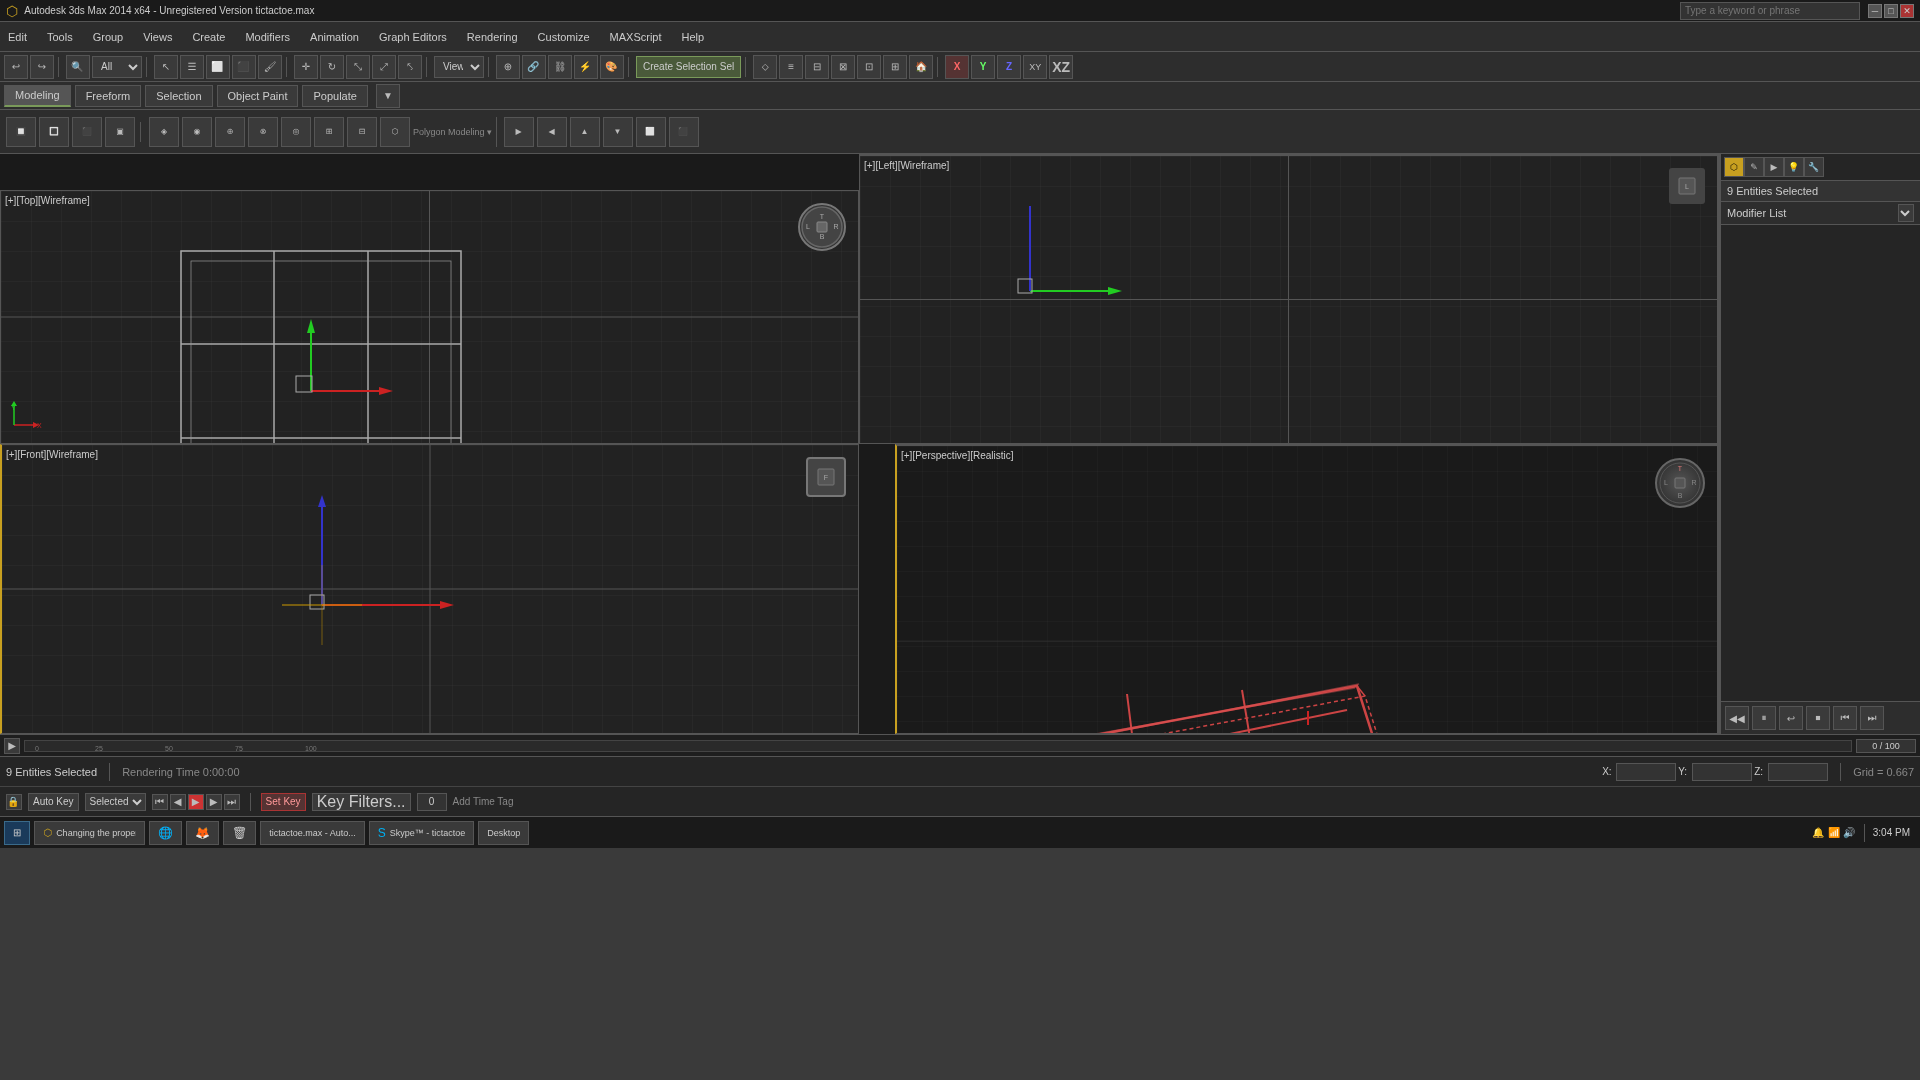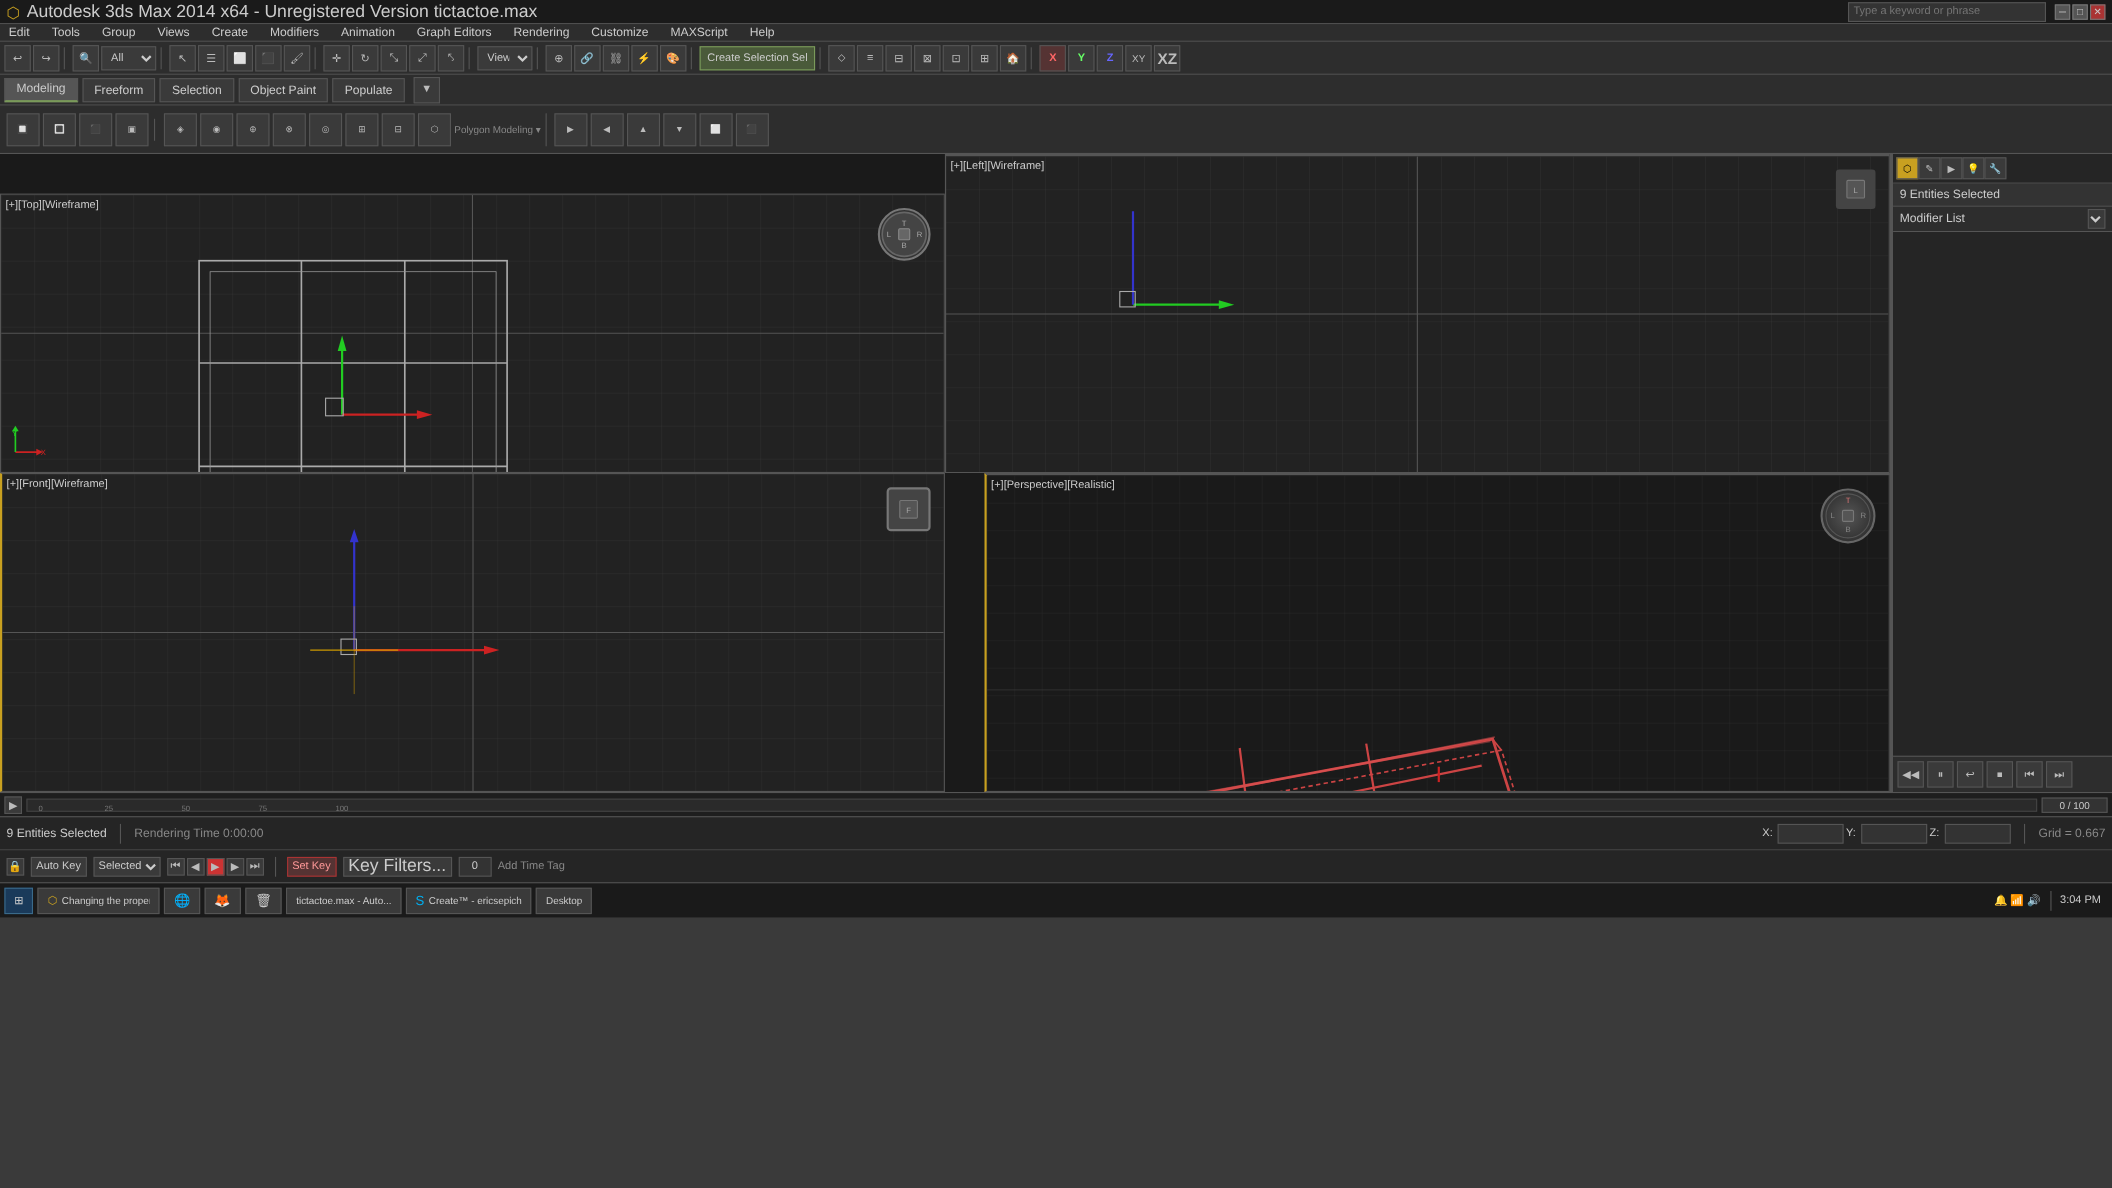--- a/index.html
+++ b/index.html
@@ -22,40 +22,40 @@
       justify-content: space-between;
       padding: 0 6px;
       border-bottom: 1px solid #555;
     }
     #title-bar .title-left {
       display: flex;
       align-items: center;
       gap: 6px;
     }
     #title-bar .title-text {
-      font-size: 16px;
+      font-size: 10px;
       color: #ccc;
     }
     #title-bar .window-controls {
       display: flex;
       gap: 2px;
     }
     #title-bar .win-btn {
       width: 14px; height: 14px;
       background: #555;
       border: 1px solid #777;
       cursor: pointer;
       font-size: 9px;
       display: flex; align-items: center; justify-content: center;
       color: #ccc;
     }
 
     
     #menu-bar {
-      height: 16px;
+      height: 30px;
       background: #2d2d2d;
       display: flex;
       align-items: center;
       padding: 0 4px;
       gap: 12px;
       border-bottom: 1px solid #555;
     }
     .menu-item {
       font-size: 11px;
       color: #ccc;
@@ -776,21 +776,21 @@
     <span style="font-size:12px;">🦊</span>
   </div>
   <div class="taskbar-btn">
     <span style="font-size:12px;">🗑</span>
   </div>
   <div class="taskbar-btn">
     <span style="font-size:9px;">tictactoe.max - Auto...</span>
   </div>
   <div class="taskbar-btn">
     <span style="font-size:12px; color:#00aff0;">S</span>
-    <span style="font-size:9px;">Create™ - ericsepich</span>
+    <span style="font-size:9px;">Skype™ - tictactoe</span>
   </div>
   <div class="taskbar-btn">
     <span style="font-size:9px;">Desktop</span>
   </div>
   <div style="flex:1;"></div>
 
   <div style="display:flex; align-items:center; gap:4px; padding: 0 6px;">
     <span style="font-size:10px; color:#888;">🔔 📶 🔊</span>
     <div class="status-sep"></div>
     <span style="font-size:10px; color:#ccc;">3:04 PM</span>

